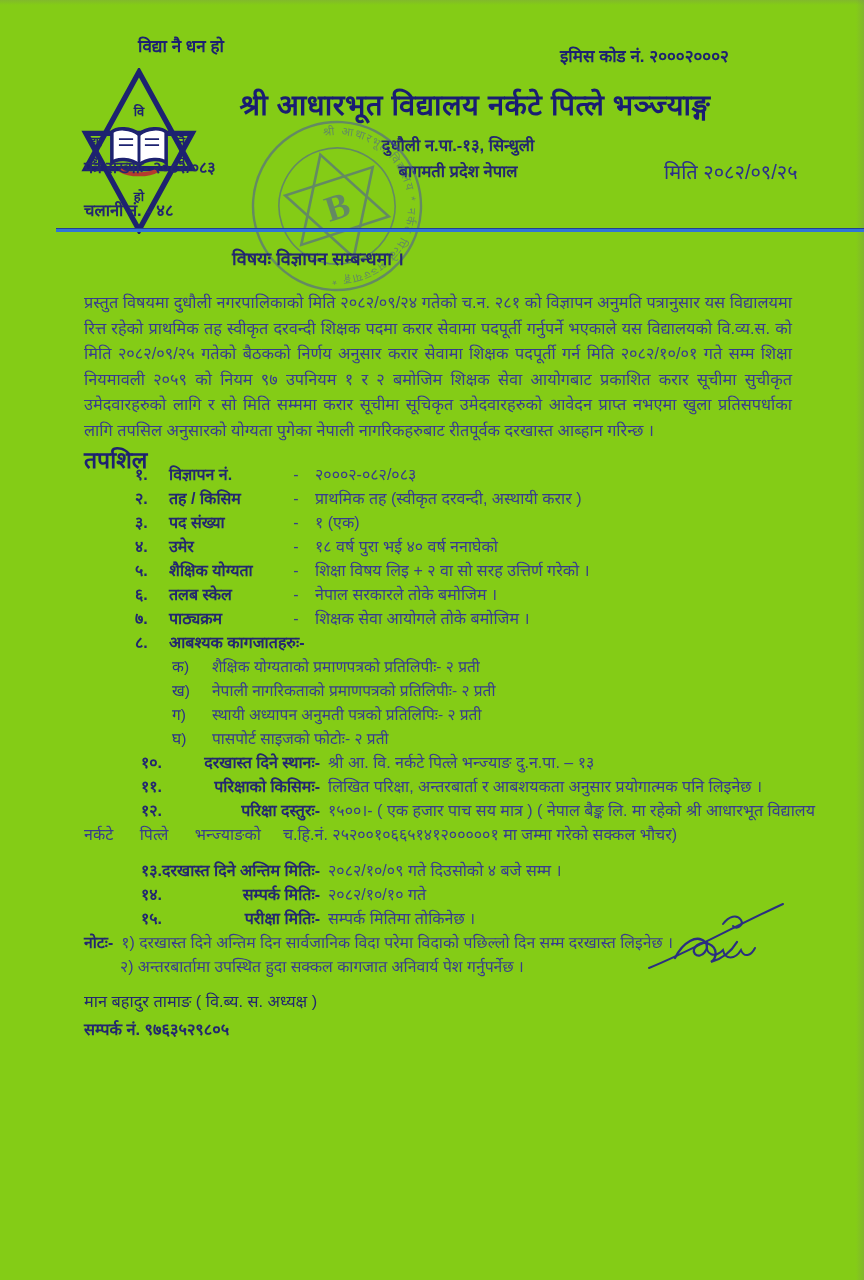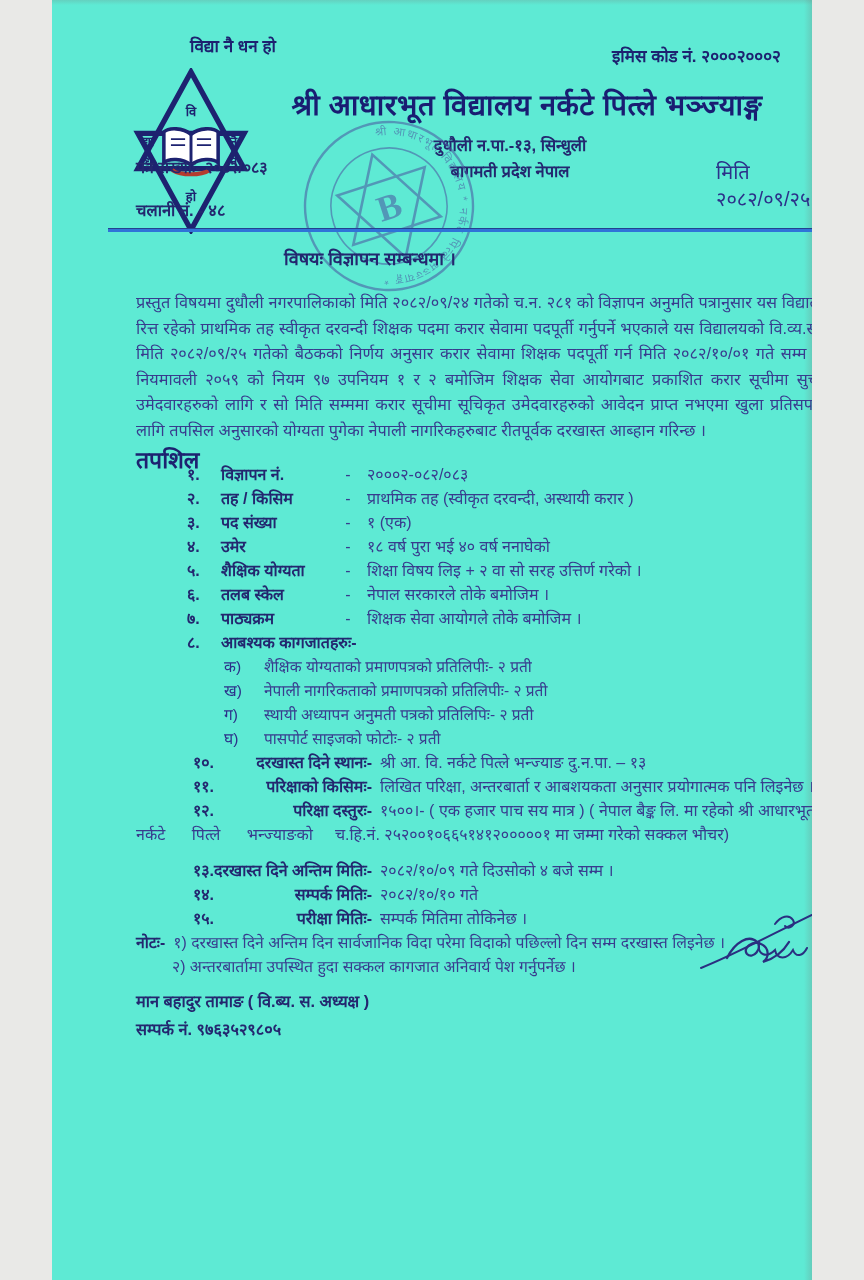--- a/index.html
+++ b/index.html
@@ -1,18 +1,18 @@
 <!DOCTYPE html>
 <html><head>
 <meta charset="utf-8">
 <style>
   html,body{margin:0;padding:0;background:#e9e9e7;}
   .page{
-    position:relative;width:760px;height:1280px;margin:0 auto;
-    background:#5eead4;overflow:hidden;
+    position:relative;width:864px;height:1280px;margin:0 auto;
+    background:#84cc16;overflow:hidden;
     font-family:"Liberation Sans","DejaVu Sans",sans-serif;
     color:#383c8e;
   }
   .edge-right{position:absolute;right:0;top:0;width:8px;height:100%;
     background:linear-gradient(to left, rgba(120,120,118,0.25), rgba(120,120,118,0));}
   .edge-top{position:absolute;left:0;top:0;width:100%;height:5px;
     background:linear-gradient(to bottom, rgba(120,120,118,0.22), rgba(120,120,118,0));}
   .abs{position:absolute;}
 
   .motto{left:138px;top:34px;font-size:17px;font-weight:bold;color:#1d2270;}
@@ -55,21 +55,21 @@
   .row2 .value{flex:0 1 auto;}
 
   .cont12{padding-left:84px;font-size:16px;line-height:18px;margin-bottom:18px;white-space:nowrap;}
   .cont12 .lead{word-spacing:22px;padding-right:22px;}
 
   .noteline{display:flex;align-items:baseline;padding-left:84px;
     font-size:15.8px;line-height:18px;margin-bottom:6px;white-space:nowrap;}
   .noteline .note-label{font-weight:bold;color:#23276f;padding-right:8px;}
   .noteline.second{padding-left:120px;}
 
-  .sig-left-name{left:84px;top:990px;font-size:16.3px;font-weight:bold;color:#23276f;}
+  .sig-left-name{left:84px;top:990px;font-size:16.3px;font-weight:normal;color:#23276f;}
   .sig-left-contact{left:84px;top:1018px;font-size:16.3px;font-weight:bold;color:#23276f;}
   .sig-right{left:598px;top:992px;width:204px;text-align:center;color:#23276f;}
   .sig-right .name{font-size:17px;font-weight:bold;line-height:26px;}
   .sig-right .title{font-size:16px;font-weight:bold;line-height:25px;}
   .sig-right .contact{font-size:15.5px;line-height:27px;color:#2c318a;}
 
   .logo-svg{left:80px;top:68px;}
   .stamp-svg{left:242px;top:110px;opacity:0.55;pointer-events:none;}
   .sign-svg{left:645px;top:896px;}
 </style>

